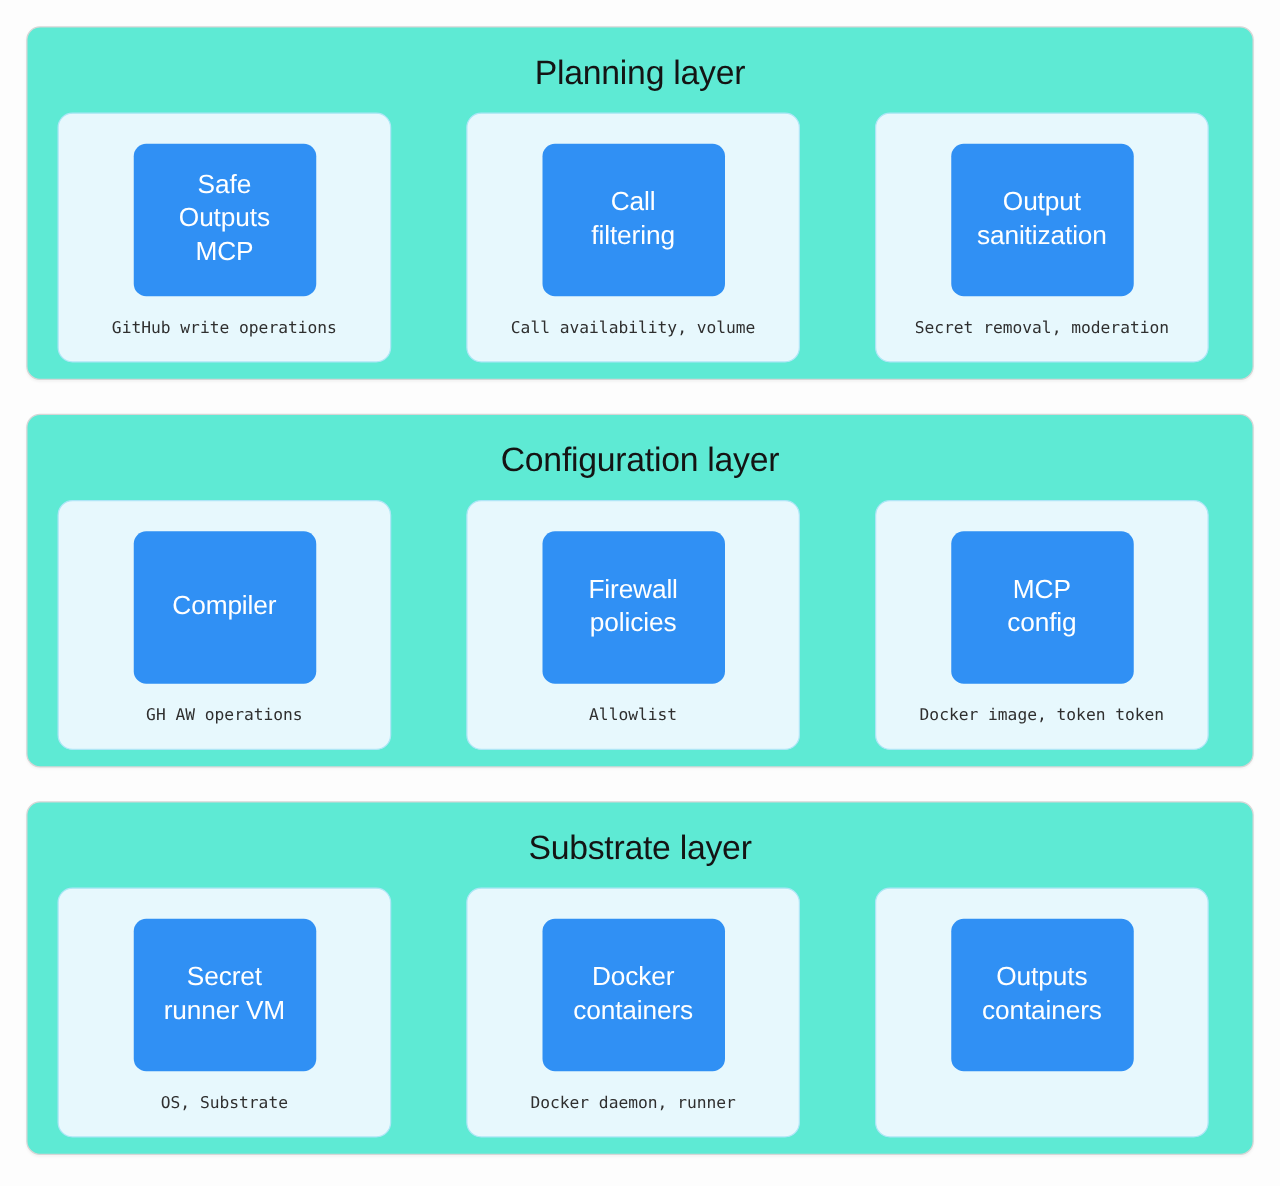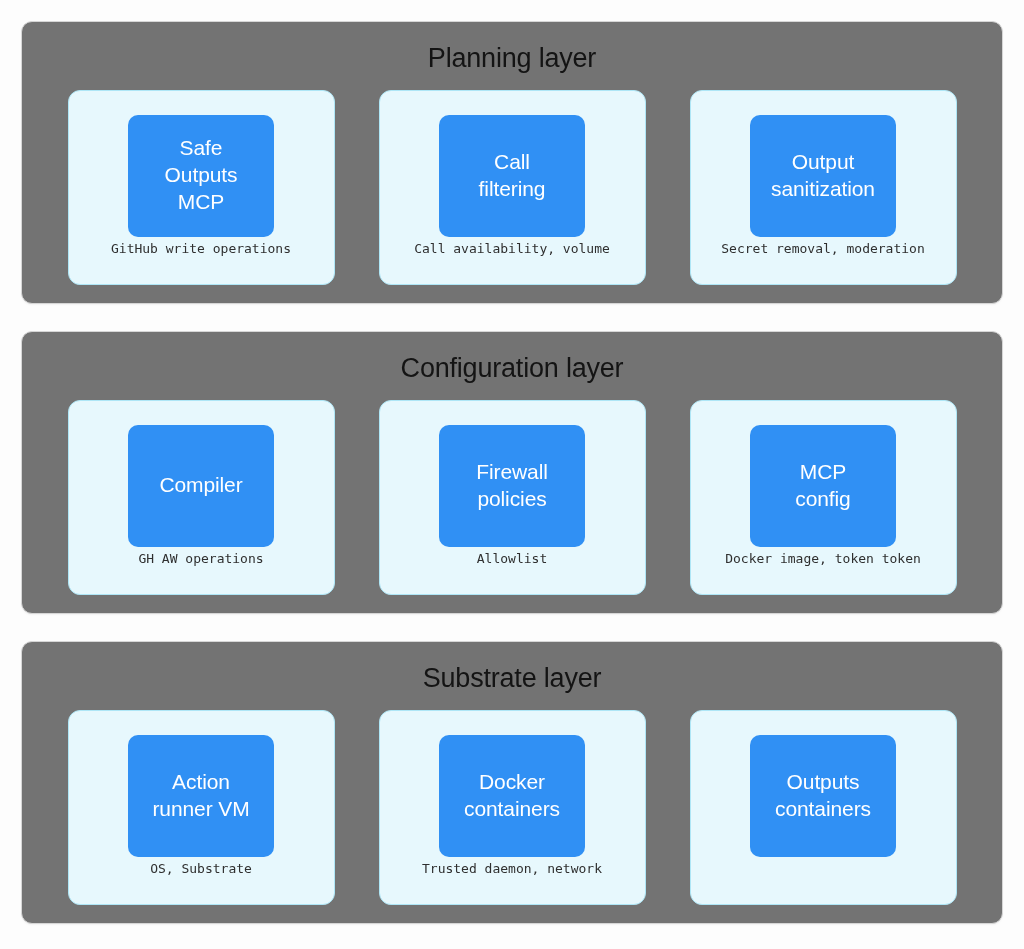--- a/index.html
+++ b/index.html
@@ -24,21 +24,21 @@
     display: flex;
     flex-direction: column;
     gap: 27px;
   }
 
   
   .layer-panel {
     flex: 1 1 0;
     min-height: 0;
     box-sizing: border-box;
-    background: #737373;
+    background: #5eead4;
     border: 1.4px solid #d6d6d6;
     border-radius: 11px;
     padding: 14px 24px 18px 24px;
     display: flex;
     flex-direction: column;
     align-items: center;
     box-shadow: 0 1px 2px rgba(0,0,0,0.045);
   }
 
   .layer-title {
@@ -50,23 +50,22 @@
     text-align: center;
     margin: 6px 0 14px 0;
     white-space: nowrap;
   }
 
   
   .component-row {
     width: 100%;
     flex: 1 1 auto;
     display: flex;
-    justify-content: center;
     align-items: stretch;
-    gap: 44px;
+    gap: 60px;
   }
 
   .component-card {
     width: 267px;
     flex: 0 0 267px;
     box-sizing: border-box;
     background: #e7f8fd;
     border: 1.4px solid #aee6f6;
     border-radius: 12px;
     display: flex;
@@ -92,21 +91,21 @@
   .component-box-label {
     color: #ffffff;
     font-size: 21px;
     line-height: 1.28;
     font-weight: 400;
     letter-spacing: -0.1px;
     white-space: pre-line;
   }
 
   .component-caption {
-    margin-top: 3px;
+    margin-top: 17px;
     font-family: "DejaVu Sans Mono", "Liberation Mono", monospace;
     font-size: 13px;
     line-height: 1.45;
     color: #2f2f2f;
     text-align: center;
     white-space: pre-line;
   }
 </style>
 </head>
 <body>
@@ -174,32 +173,32 @@
 
     </div>
   </section>
 
   <section class="layer-panel">
     <h2 class="layer-title">Substrate layer</h2>
     <div class="component-row">
 
       <div class="component-card">
         <div class="component-box">
-          <span class="component-box-label">Action
+          <span class="component-box-label">Secret
 runner VM</span>
         </div>
         <div class="component-caption">OS, Substrate</div>
       </div>
 
       <div class="component-card">
         <div class="component-box">
           <span class="component-box-label">Docker
 containers</span>
         </div>
-        <div class="component-caption">Trusted daemon, network</div>
+        <div class="component-caption">Docker daemon, runner</div>
       </div>
 
       <div class="component-card">
         <div class="component-box">
           <span class="component-box-label">Outputs
 containers</span>
         </div>
       </div>
 
     </div>

